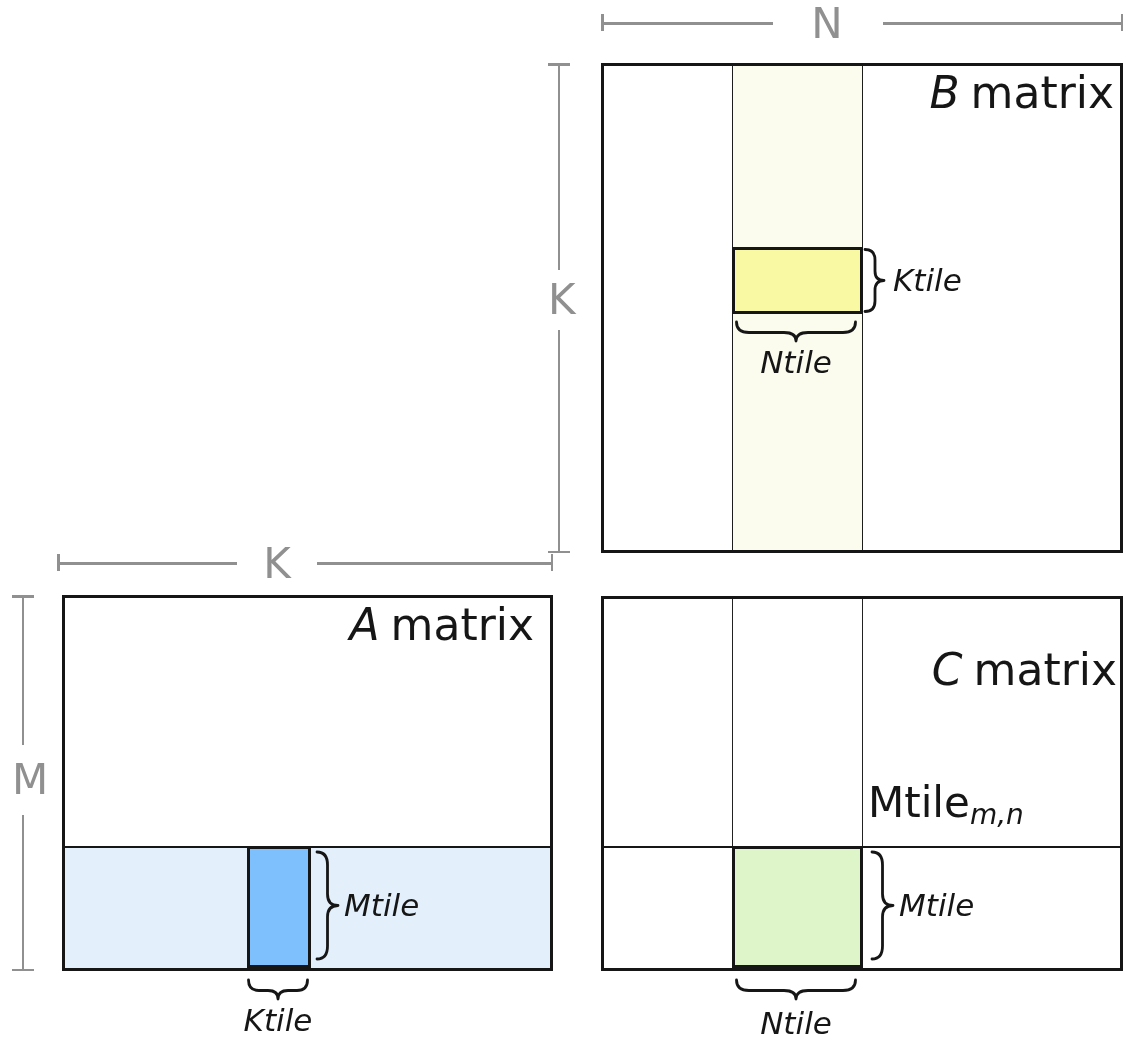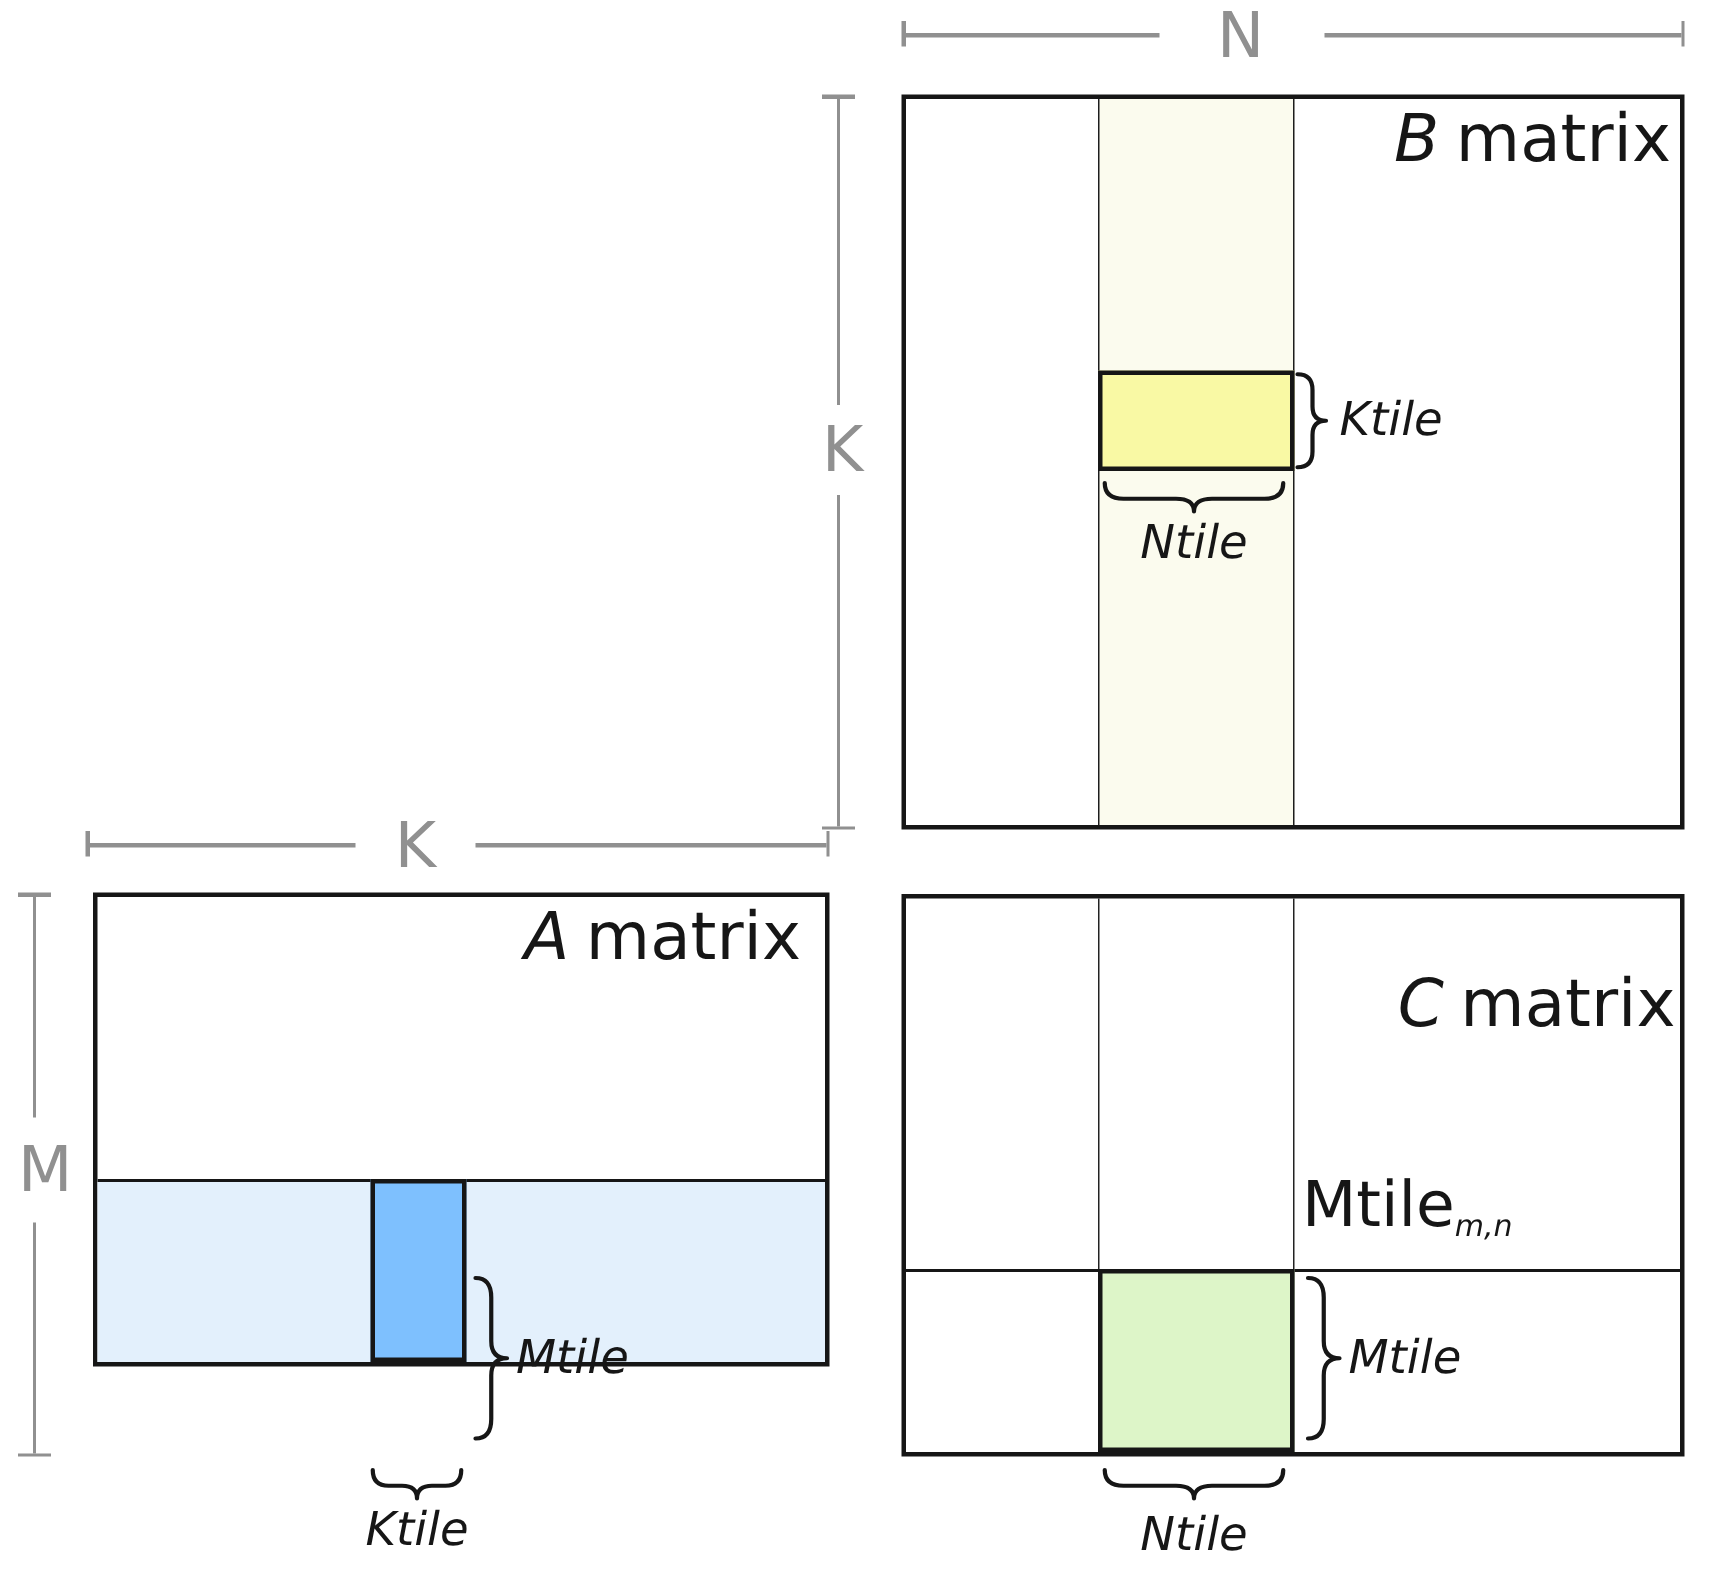--- a/index.html
+++ b/index.html
@@ -54,21 +54,21 @@
   #dim-m .seg-top    { left: 9.5px; top: 2px;  height: 148px; }
   #dim-m .seg-bottom { left: 9.5px; top: 220px; height: 154px; }
   #dim-m .dim-label  { left: 0; width: 22px; top: 150px; height: 70px; line-height: 70px; }
 
   
   .matrix-box {
     position: absolute; box-sizing: border-box;
     border: 3.5px solid var(--ink); background: #fff;
   }
   #b-box { left: 601px; top: 63px;  width: 522px; height: 490px; }
-  #a-box { left: 62px;  top: 595px; width: 491px; height: 316px; }
+  #a-box { left: 62px;  top: 595px; width: 491px; height: 376px; }
   #c-box { left: 601px; top: 596px; width: 522px; height: 375px; }
 
   .matrix-title {
     position: absolute; top: 2px; color: var(--ink);
     font-size: 44px; white-space: nowrap; line-height: 1.15;
   }
   #b-box .matrix-title { right: 6px; }
   #a-box .matrix-title { right: 16px; }
   #c-box .matrix-title { right: 3px; margin-top: 44px; }
   .title-letter { font-style: italic; margin-right: 11px; }
@@ -110,21 +110,21 @@
   #c-tile {
     position: absolute; left: 128px; bottom: 0; width: 131px; height: 122px;
     box-sizing: border-box; background: var(--tile-green);
     border: 3px solid var(--ink);
   }
   #c-block-label {
     position: absolute; left: 264px; top: 180px;
     font-size: 42px; color: var(--ink); white-space: nowrap; line-height: 1.15;
   }
   #c-block-label .subscript {
-    font-style: italic; font-size: 20px; position: relative; top: 7px;
+    font-style: italic; font-size: 28px; position: relative; top: 7px;
   }
 
   
   svg.brace { position: absolute; overflow: visible; }
   svg.brace path {
     fill: none; stroke: var(--ink); stroke-width: 2.8px;
     stroke-linecap: round; stroke-linejoin: round;
   }
   #brace-b-ktile { left: 862px; top: 247px; }
   #ub-b-ntile    { left: 734px; top: 319px; }

